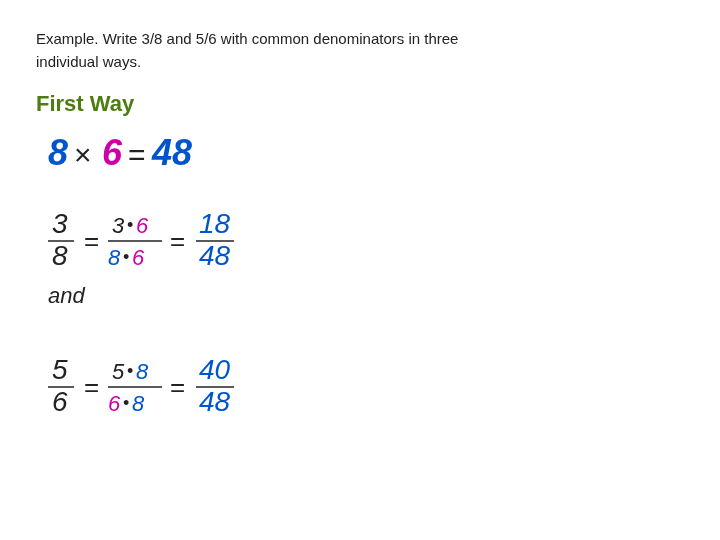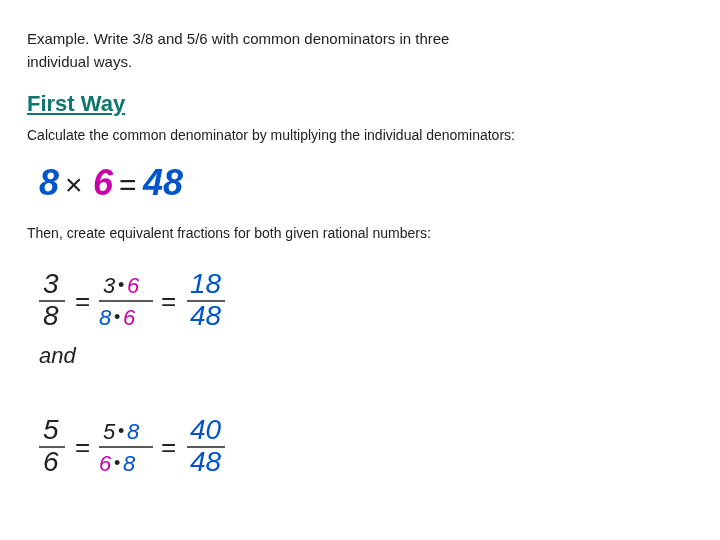--- a/index.html
+++ b/index.html
@@ -4,33 +4,32 @@
   <style>
     * { margin: 0; padding: 0; box-sizing: border-box; }
     body {
       width: 720px;
       height: 540px;
       background: #ffffff;
       font-family: Arial, sans-serif;
       overflow: hidden;
     }
     .page {
-      padding: 28px 27px;
+      padding: 28px 36px;
     }
     .example-text {
       font-size: 15px;
       color: #222;
       line-height: 1.5;
       margin-bottom: 18px;
     }
     .first-way-heading {
       font-size: 22px;
       font-weight: bold;
-      text-decoration: underline;
-      color: #0f766e;
+      color: #4d7c0f;
       margin-bottom: 10px;
     }
     .description-text {
       font-size: 14px;
       color: #222;
       margin-bottom: 14px;
     }
     .math-block {
       margin-bottom: 16px;
       margin-left: 8px;
@@ -45,38 +44,36 @@
 
 <div class="page">
 
   <div class="example-text">
     <span>Example. Write 3/8 and 5/6 with common denominators in three</span><br>
     <span>individual ways.</span>
   </div>
 
   <div class="first-way-heading">First Way</div>
 
-  <div class="description-text">Calculate the common denominator  by multiplying the individual denominators:</div>
 
   <div class="math-block">
     <svg width="160" height="48" viewBox="0 0 160 48">
 
       <text x="4" y="38" font-size="36" font-style="italic" font-weight="bold" fill="#0055cc">8</text>
 
       <text x="30" y="38" font-size="30" fill="#222">×</text>
 
       <text x="58" y="38" font-size="36" font-style="italic" font-weight="bold" fill="#cc00aa">6</text>
 
       <text x="84" y="38" font-size="30" fill="#222">=</text>
 
       <text x="108" y="38" font-size="36" font-style="italic" font-weight="bold" fill="#0055cc">48</text>
     </svg>
   </div>
 
-  <div class="description-text">Then, create equivalent fractions for both given rational numbers:</div>
 
   <div class="math-block">
     <svg width="320" height="130" viewBox="0 0 320 130">
 
       <text x="8" y="38" font-size="28" font-style="italic" fill="#222">3</text>
       <line x1="4" y1="46" x2="30" y2="46" stroke="#222" stroke-width="1.5"></line>
       <text x="8" y="70" font-size="28" font-style="italic" fill="#222">8</text>
 
       <text x="40" y="55" font-size="26" fill="#222">=</text>
 

